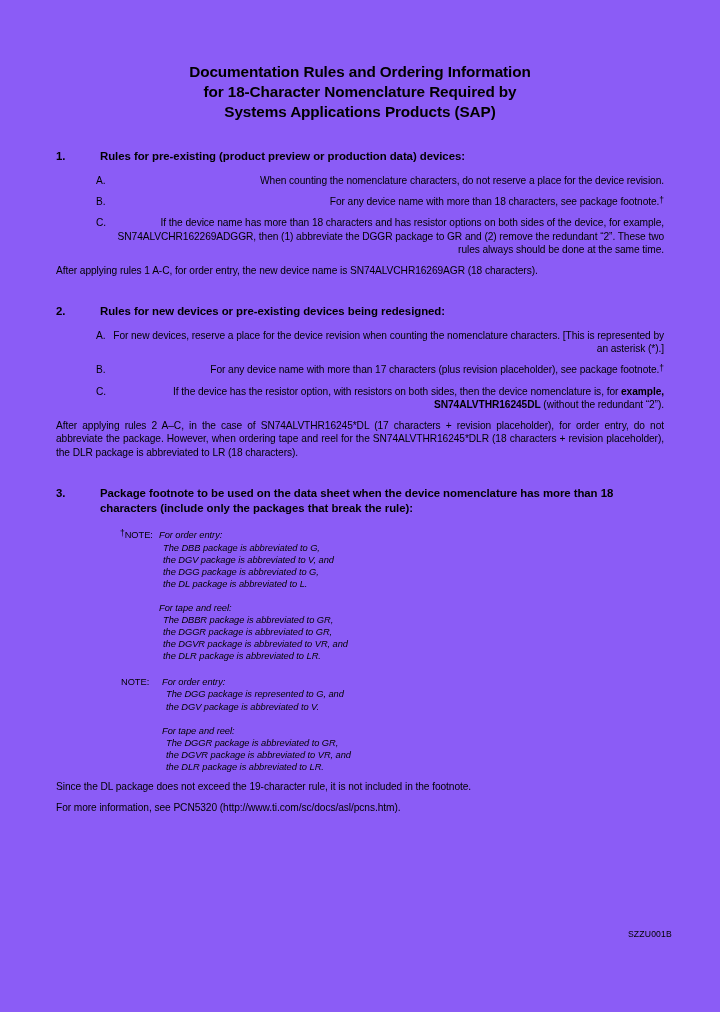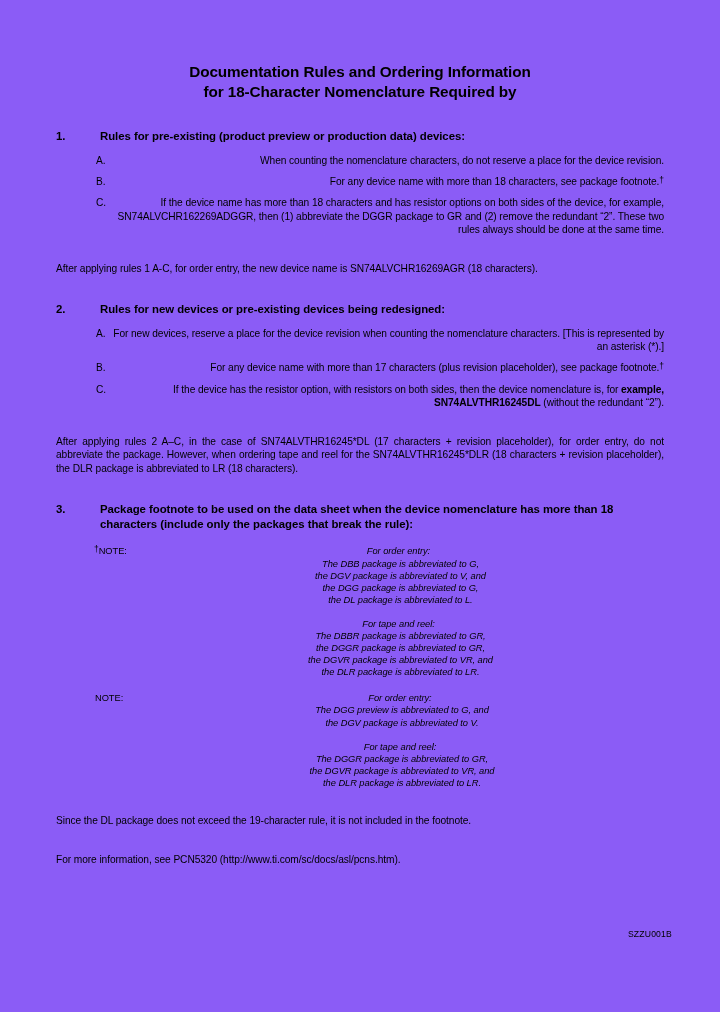--- a/index.html
+++ b/index.html
@@ -82,37 +82,36 @@
   }
   sup.dag {
     font-size: 8.5px;
     vertical-align: 2.5px;
     line-height: 0;
   }
   .bold-inline { font-weight: bold; }
 
   
   .para {
-    margin-top: 25px;
+    margin-top: 7px;
     font-size: 10.2px;
     line-height: 13.6px;
     letter-spacing: -0.08px;
     text-align: justify;
   }
   .para.nojust { text-align: left; }
 
   
   .note-block {
     margin-top: 14px;
-    margin-left: 39px;
+    margin-left: 65px;
     position: relative;
     font-size: 9.3px;
     line-height: 12.1px;
     letter-spacing: -0.05px;
-    text-align: center;
   }
   .note-block .note-label {
     position: absolute;
     left: 0;
     top: 0;
     white-space: nowrap;
   }
   .note-block.dagger .note-label { left: -1px; }
   .note-block .note-body {
     margin-left: 38px;
@@ -137,20 +136,21 @@
 </style>
 </head>
 <body>
 
 <div class="page">
   <div class="inner">
 
     <div class="doc-title">
       <span class="tline">Documentation Rules and Ordering Information</span>
       <span class="tline">for 18-Character Nomenclature Required by</span>
+      <span class="tline">Systems Applications Products (SAP)</span>
     </div>
 
     <div class="section">
       <span class="num">1.</span>
       <span class="stext">Rules for pre-existing (product preview or production data) devices:</span>
     </div>
 
     <div class="items">
       <div class="item">
         <span class="ltr">A.</span>
@@ -214,21 +214,21 @@
         </div>
       </div>
     </div>
 
 
     <div class="note-block plain">
       <span class="note-label">NOTE:</span>
       <div class="note-body">
         <div class="note-group">
           <span class="nhead">For order entry:</span>
-          <span class="nline">The DGG preview is abbreviated to G, and</span>
+          <span class="nline">The DGG package is represented to G, and</span>
           <span class="nline">the DGV package is abbreviated to V.</span>
         </div>
         <div class="note-group">
           <span class="nhead">For tape and reel:</span>
           <span class="nline">The DGGR package is abbreviated to GR,</span>
           <span class="nline">the DGVR package is abbreviated to VR, and</span>
           <span class="nline">the DLR package is abbreviated to LR.</span>
         </div>
       </div>
     </div>

